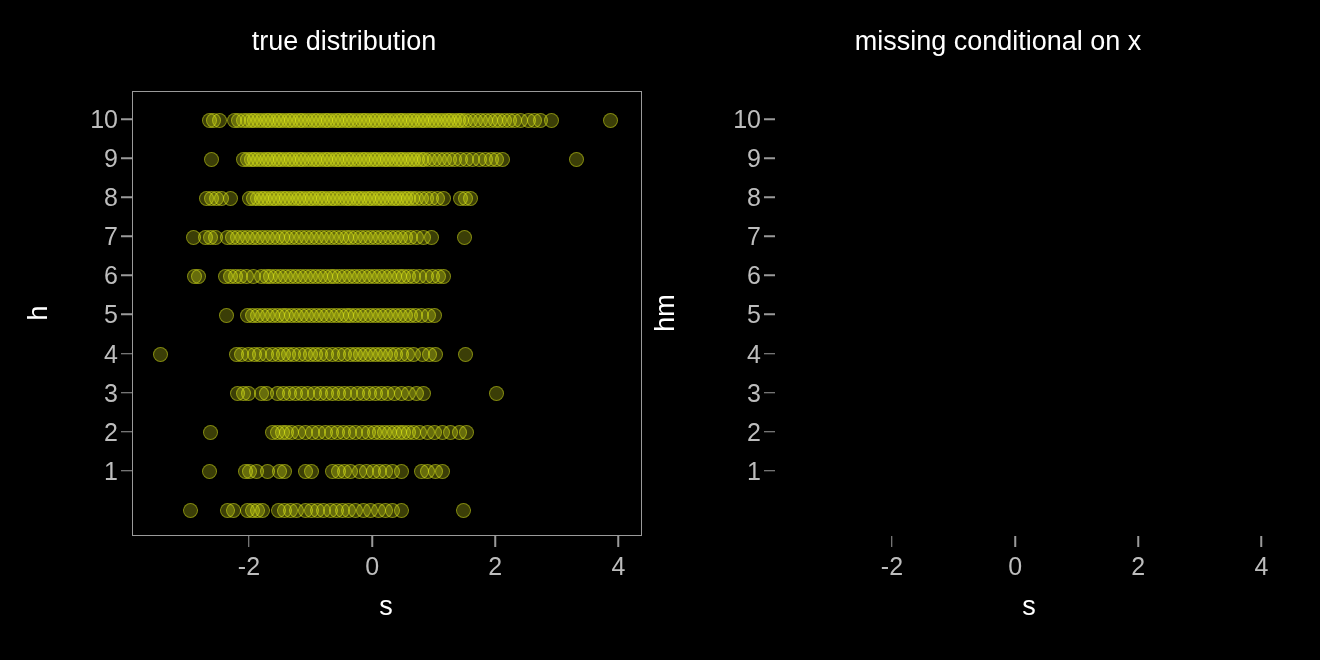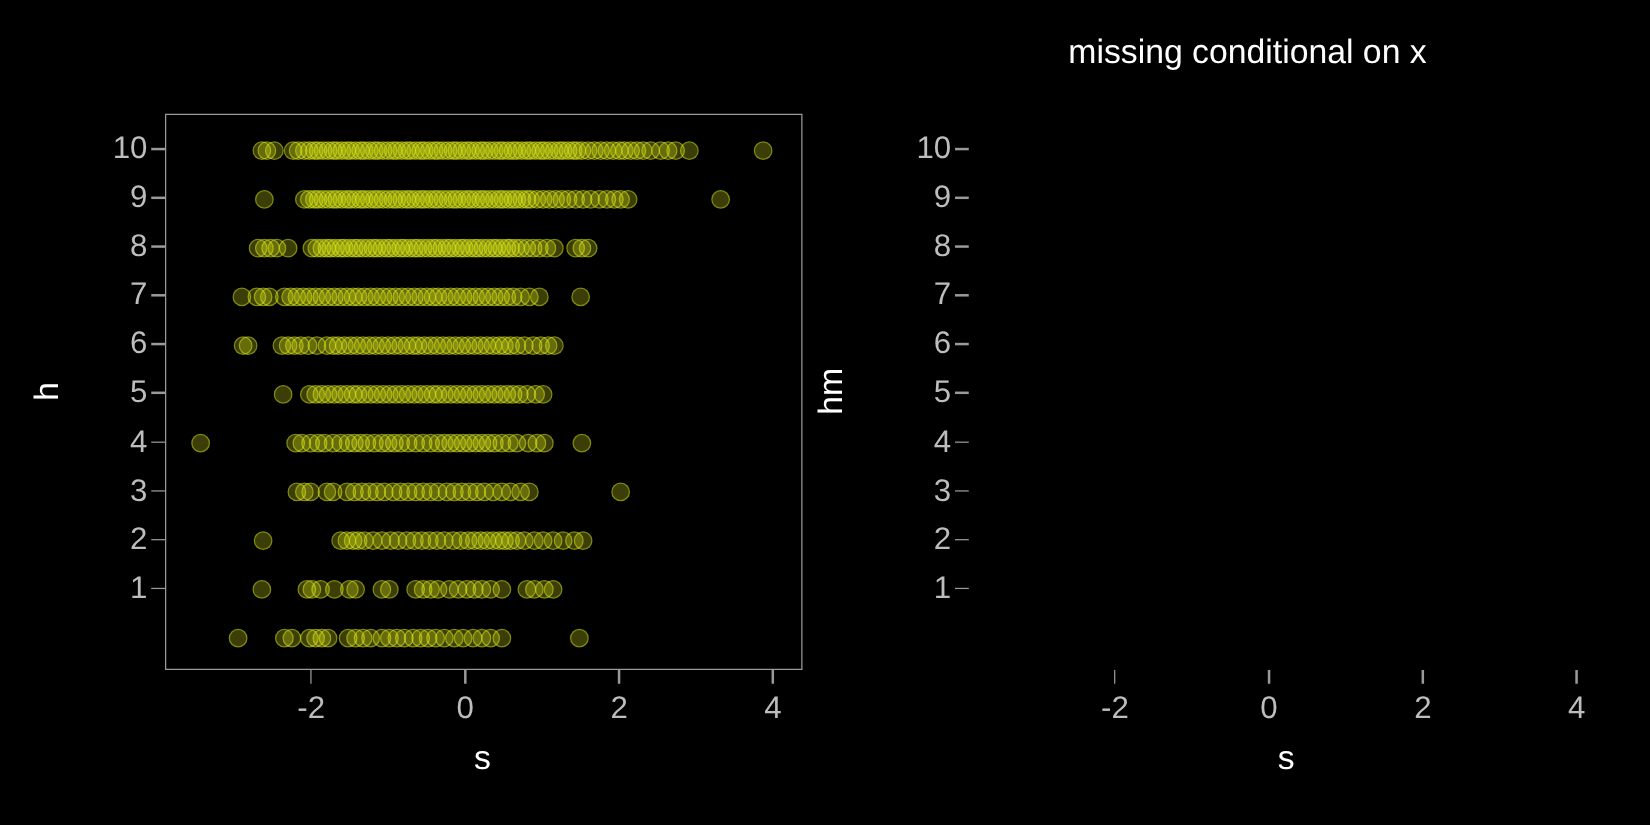--- a/index.html
+++ b/index.html
@@ -90,20 +90,21 @@
     transform-origin:center center;
     transform:translate(-50%,-50%) rotate(-90deg);
   }
 </style>
 </head>
 <body>
 
 <div id="root">
 
   <div class="facet left">
+    <div class="facet-title">true distribution</div>
     <div class="panel" id="panel-left" style="left: 132px; top: 91px; width: 508px; height: 443px;">
       <div class="dots" id="dots-left">
           <div class="dot y" style="left: 76.9697px; top: 28.127px;"></div>
           <div class="dot y" style="left: 80.0485px; top: 28.127px;"></div>
           <div class="dot y" style="left: 86.2061px; top: 28.127px;"></div>
           <div class="dot y" style="left: 101.6px; top: 28.127px;"></div>
           <div class="dot y" style="left: 105.91px; top: 28.127px;"></div>
           <div class="dot y" style="left: 110.836px; top: 28.127px;"></div>
           <div class="dot y" style="left: 114.531px; top: 28.127px;"></div>
           <div class="dot y" style="left: 118.225px; top: 28.127px;"></div>

